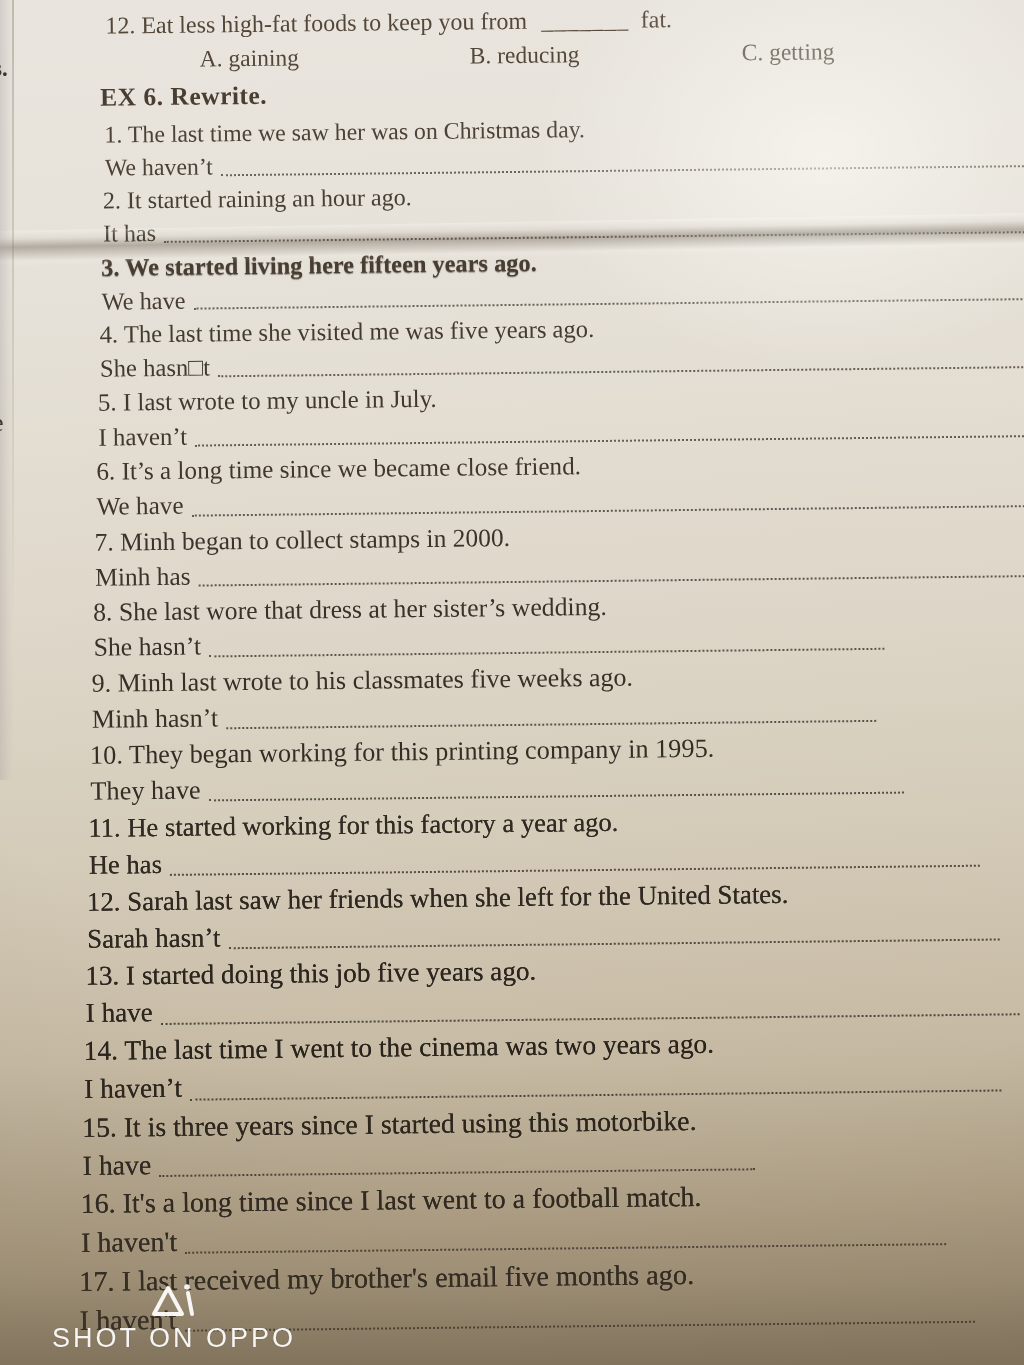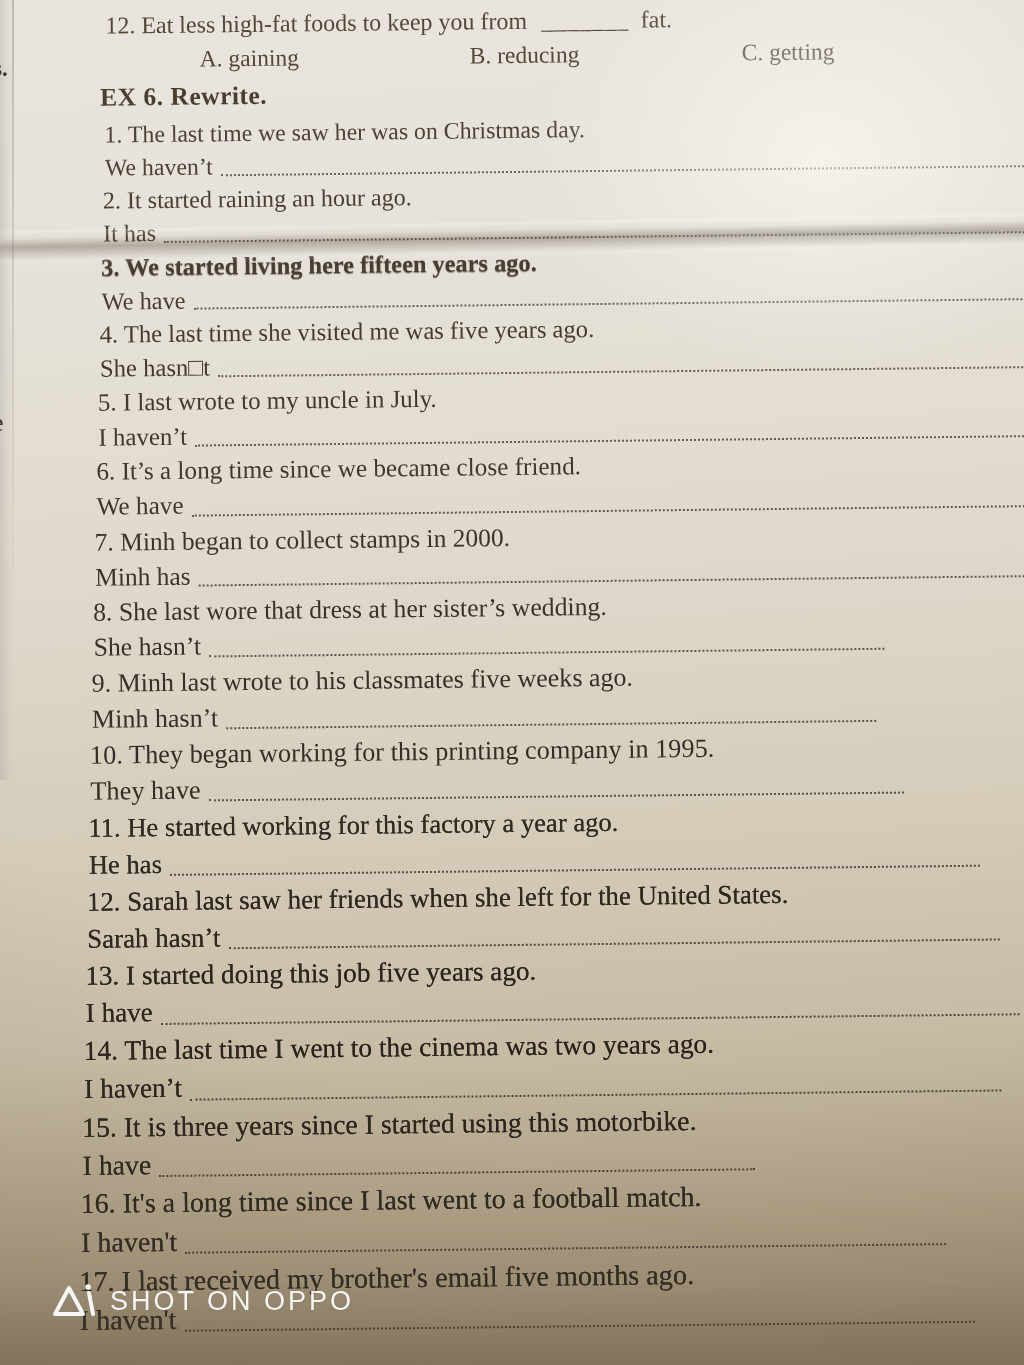--- a/index.html
+++ b/index.html
@@ -36,23 +36,23 @@
   .opt0{width:270px;}
   .opt1{width:272px;}
   .heading{padding-left:106px;margin-top:5px;font-weight:bold;font-size:25.5px;line-height:1.3;
     color:#493e31;letter-spacing:.5px;}
   #items{padding-left:110px;margin-top:5px;}
   .item .qline,.item .aline{line-height:1.38;white-space:nowrap;}
   .aline{display:flex;}
   .dots{flex:1 1 auto;min-width:0;margin:0 0 7px 8px;border-bottom:2px dotted currentColor;opacity:.78;}
   .on-crease .qline{font-weight:600;text-shadow:0 1px 1px rgba(38,29,19,.5);}
 
-  .watermark{position:absolute;left:52px;top:1283px;z-index:10;display:flex;align-items:center;gap:12px;
+  .watermark{position:absolute;left:52px;top:1283px;z-index:10;display:flex;align-items:center;gap:4px;
     color:#ffffff;opacity:.93;font-family:"Liberation Sans", sans-serif;font-size:27px;
-    letter-spacing:3px;font-weight:500;text-shadow:0 0 2px rgba(0,0,0,.15);}
+    letter-spacing:3px;font-weight:500;text-shadow:0 0 2px rgba(0,0,0,.15);flex-direction:column;}
   .watermark svg{display:block;}
 </style>
 </head>
 <body>
 
 <div class="photo">
   <div class="light-tr"></div>
 
   <div class="edge-strip">
     <span class="edge-frag edge-s">s.</span>

